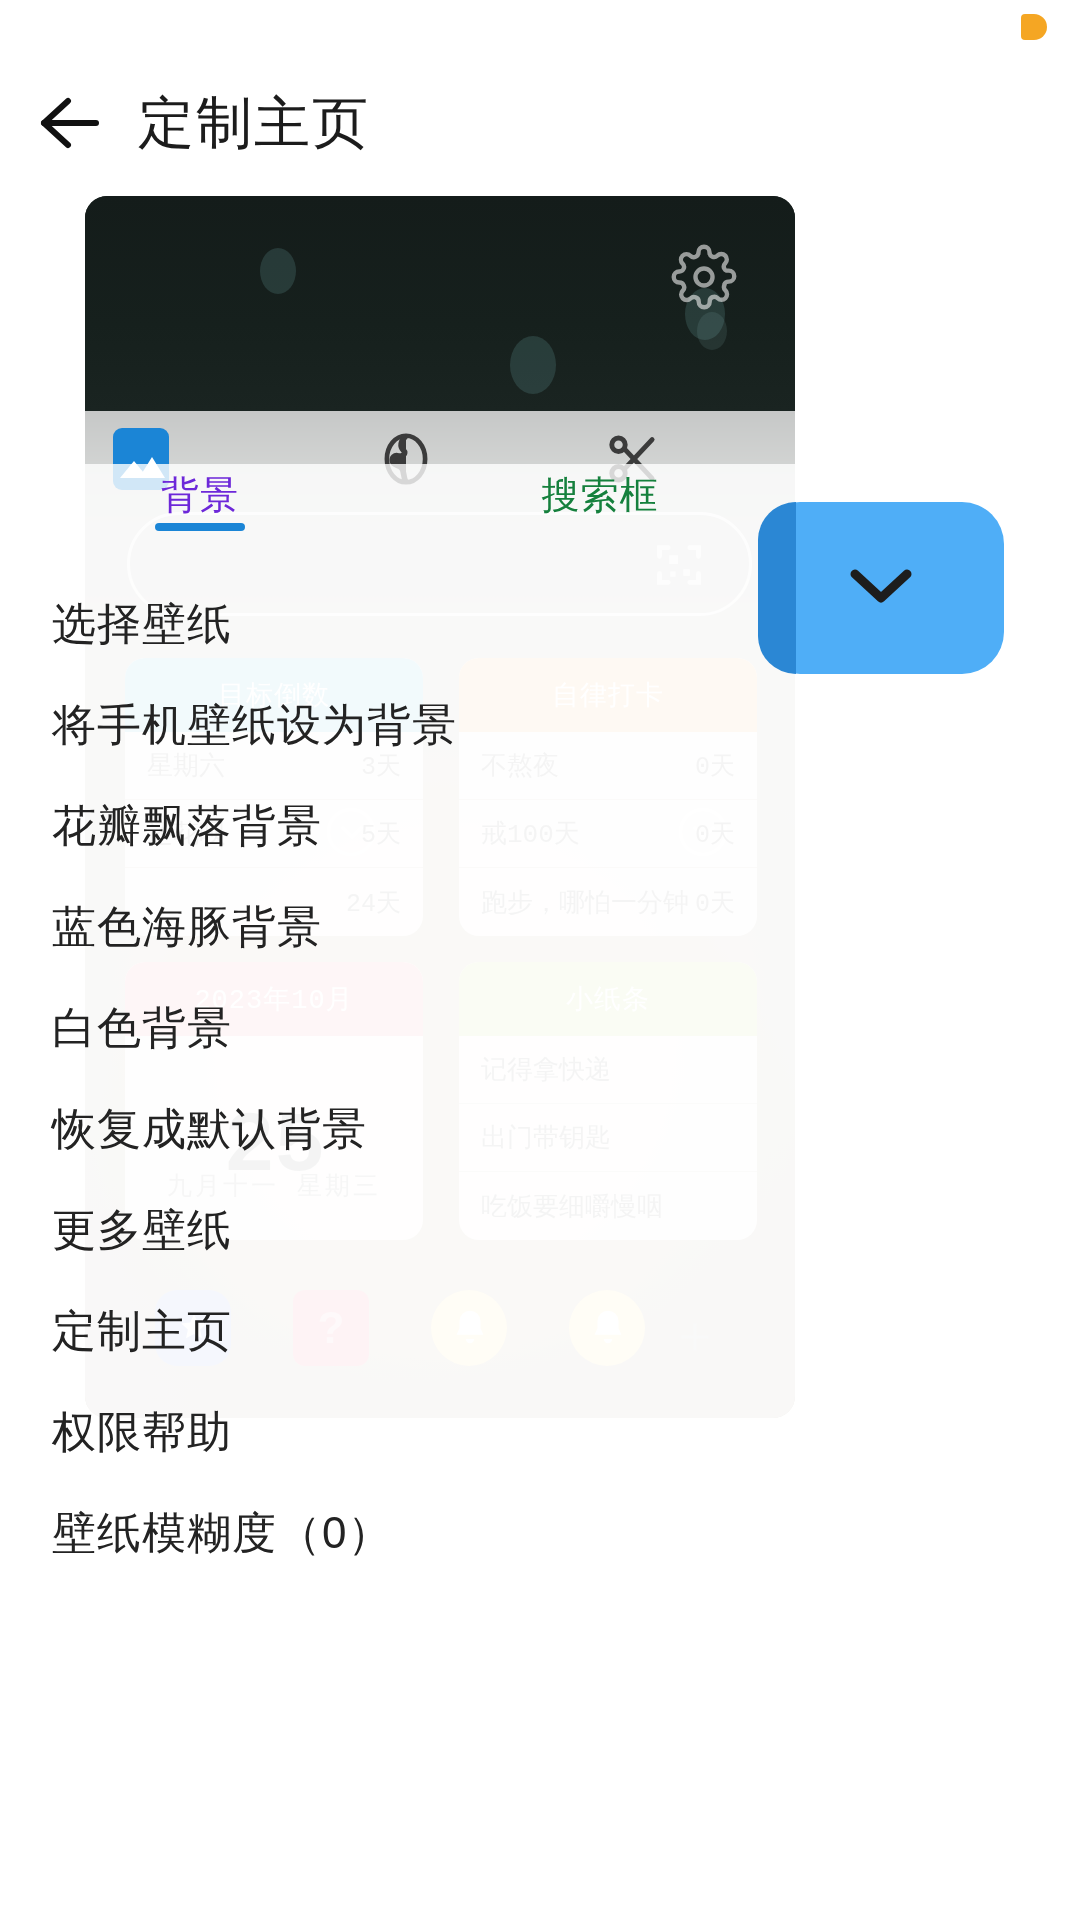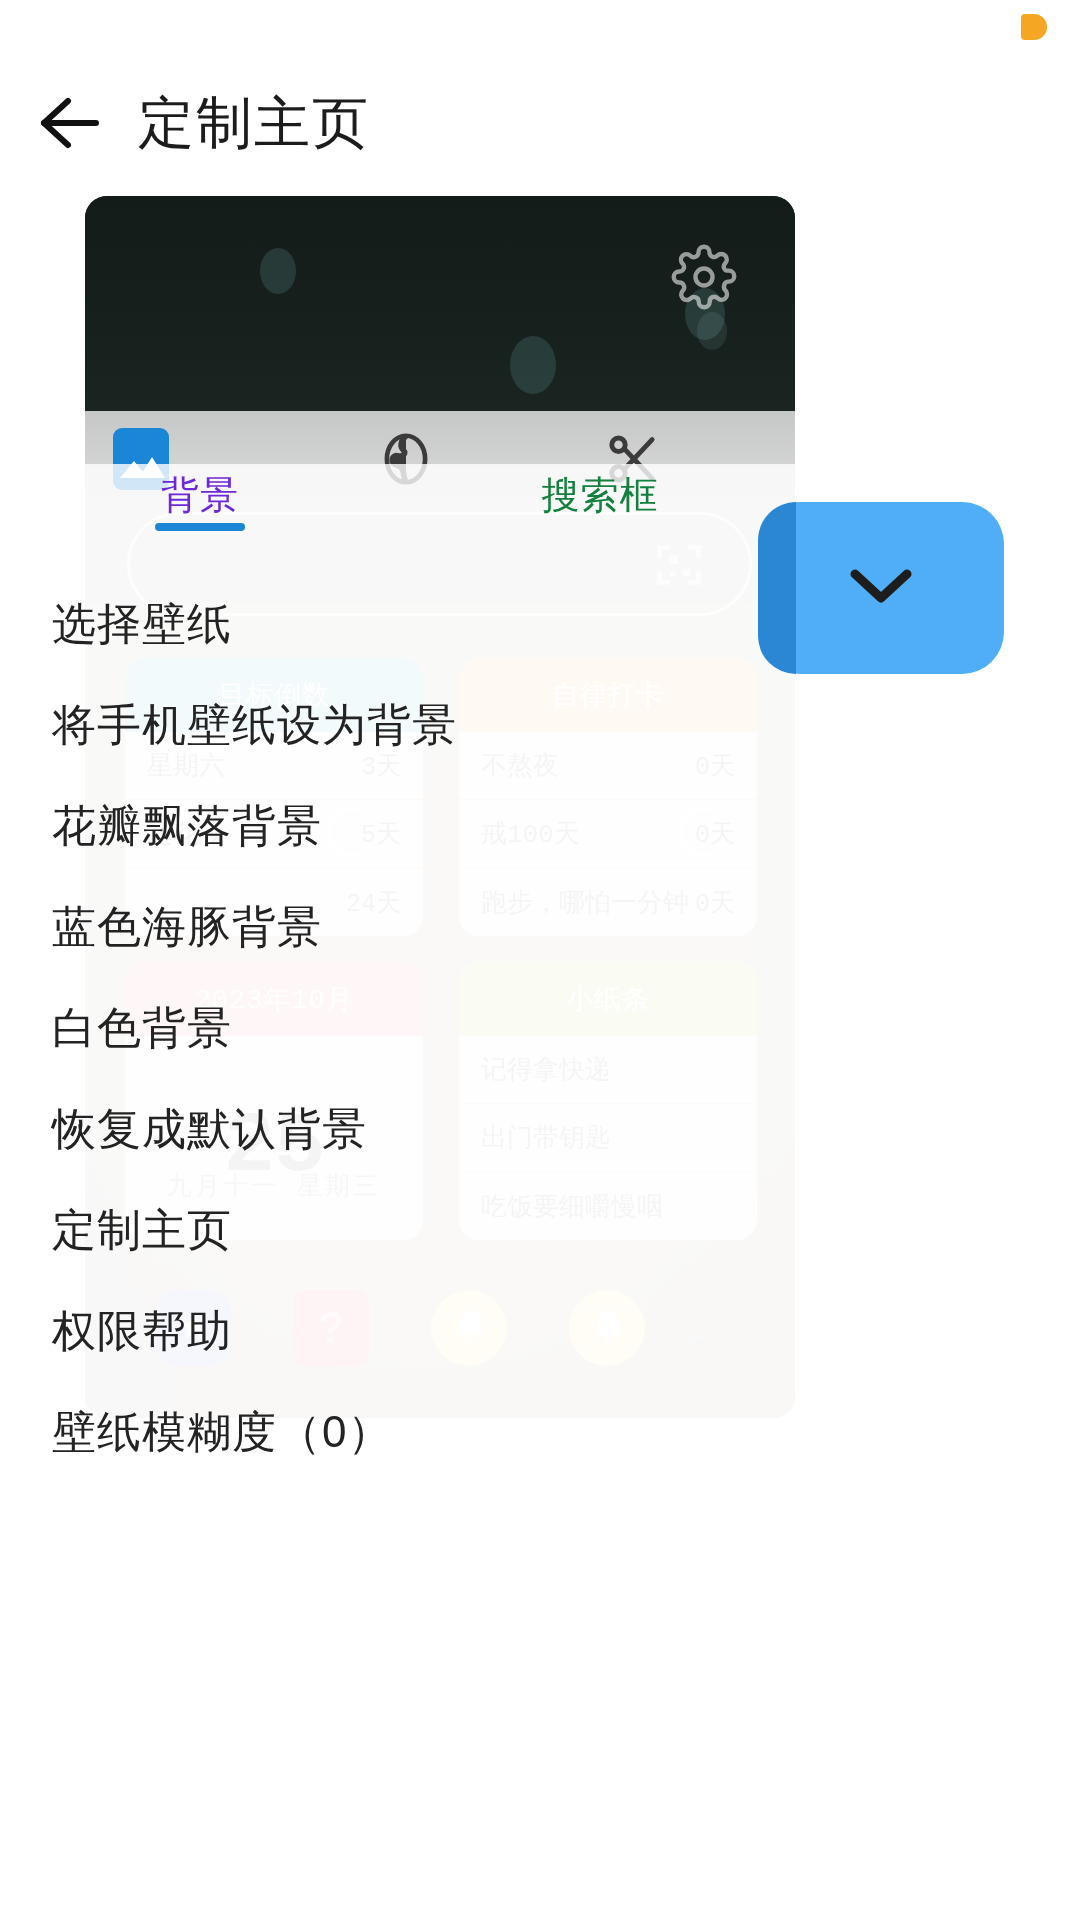--- a/index.html
+++ b/index.html
@@ -386,20 +386,21 @@
     <div class="tab">搜索框</div>
   </div>
 
   <div class="menu">
     <div class="menu-item">选择壁纸</div>
     <div class="menu-item">将手机壁纸设为背景</div>
     <div class="menu-item">花瓣飘落背景</div>
     <div class="menu-item">蓝色海豚背景</div>
     <div class="menu-item">白色背景</div>
     <div class="menu-item">恢复成默认背景</div>
+    <div class="menu-item">更多壁纸</div>
     <div class="menu-item">定制主页</div>
     <div class="menu-item">权限帮助</div>
     <div class="menu-item">壁纸模糊度（0）</div>
   </div>
 </div>
 
 <div class="fab">
   <span>
     <svg width="72" height="44" viewBox="0 0 72 44">
       <path d="M10 10 L36 34 L62 10" fill="none" stroke="#1d1d1d" stroke-width="9" stroke-linecap="round" stroke-linejoin="round"></path>

